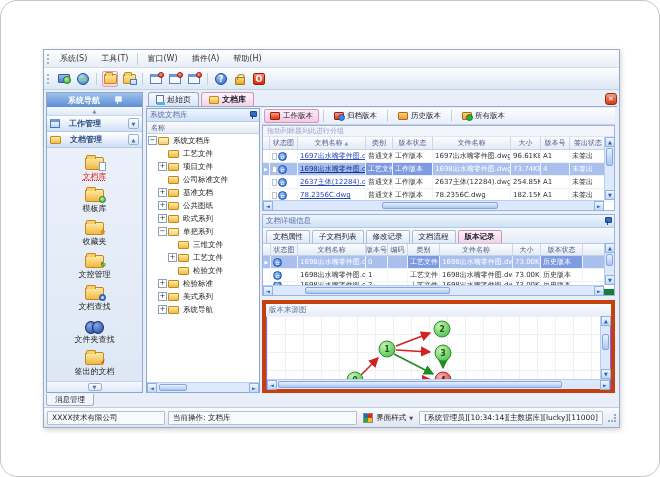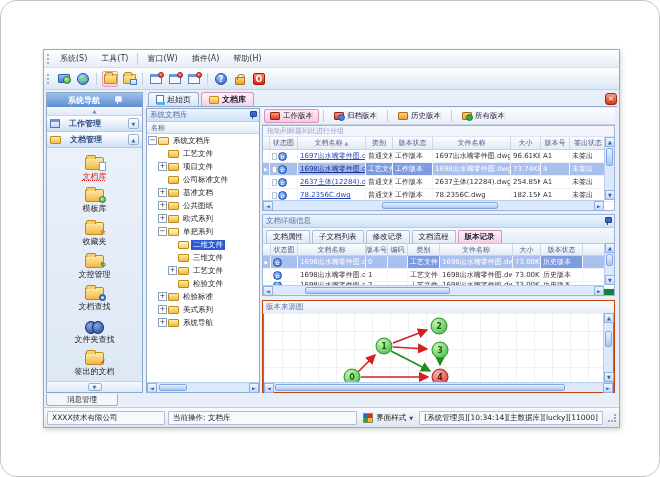--- a/index.html
+++ b/index.html
@@ -176,28 +176,28 @@
 
   .detbox { position:absolute; left:0; right:0; top:106px; height:82px; border:1px solid #9db4d8; background:#15803d; }
   .dtabs { height:16px; display:flex; align-items:flex-end; gap:2px; padding:2px 3px 0;
            background:linear-gradient(#f6f9fd,#e3ecf7); border-bottom:1px solid #b8c9e2; }
   .dtab { height:13px; padding:0 6px; font-size:7.5px; display:flex; align-items:center;
           border:1px solid #a9bcd8; border-bottom:none; border-radius:2px 2px 0 0;
           background:linear-gradient(#fafcfe,#dfe9f6); color:#223; }
   .dtab.active { background:linear-gradient(#fdf2f8,#f3cfe2); border-color:#cf93b5; font-weight:bold; }
   .lrow3 { height:7px !important; overflow:hidden; }
 
-  .graphbox { position:absolute; left:0; right:0; top:192px; bottom:0; border:1px solid #c2410c; background:#8b5cf6; }
+  .graphbox { position:absolute; left:0; right:0; top:192px; bottom:0; border:4px solid #c2410c; background:#8b5cf6; }
   .garea { position:absolute; left:1px; right:1px; top:12px; bottom:10px; background:#fff;
            background-image:repeating-linear-gradient(#eef1f4 0 1px, transparent 1px 18px),
                             repeating-linear-gradient(90deg,#eef1f4 0 1px, transparent 1px 18px); }
 
   
   .bottabs { position:absolute; left:2px; right:2px; bottom:20px; height:13px; display:flex; align-items:flex-start; }
-  .btab { height:12px; padding:0 20px; font-size:7.5px; background:#f2f6fb; border:1px solid #9fb2cc; border-top:none;
+  .btab { height:12px; padding:0 8px; font-size:7.5px; background:#f2f6fb; border:1px solid #9fb2cc; border-top:none;
           border-radius:0 0 3px 3px; color:#223; display:flex; align-items:center; }
   .statusbar { position:absolute; left:0; right:0; bottom:0; height:20px;
                background:linear-gradient(#f8fafd,#dfe6f0); border-top:1px solid #c2cede;
                display:flex; align-items:center; gap:3px; padding:0 3px; font-size:7.5px; }
   .sfield { height:14px; background:#f7fafc; border:1px solid #b4c0d2; border-radius:1px;
             display:flex; align-items:center; padding:0 4px; color:#223; white-space:nowrap; overflow:hidden; }
   .palette { width:10px; height:10px; display:grid; grid-template-columns:1fr 1fr; grid-template-rows:1fr 1fr; border:1px solid #888; }
   .palette i:nth-child(1){background:#2a62c8}.palette i:nth-child(2){background:#e02818}
   .palette i:nth-child(3){background:#2aa82a}.palette i:nth-child(4){background:#f0c018}
   .stylebtn { display:flex; align-items:center; gap:3px; padding:0 3px; }
@@ -390,26 +390,20 @@
             <span style="width:10px"></span>
             <span class="exp box p"></span>
             <span class="tfold"></span>
             <span class="tlabel">欧式系列</span>
           </div>
       <div class="trow">
             <span style="width:10px"></span>
             <span class="exp box m"></span>
             <span class="tfold open"></span>
             <span class="tlabel">单把系列</span>
-          </div>
-      <div class="trow">
-            <span style="width:20px"></span>
-            <span class="exp"></span>
-            <span class="tfold open"></span>
-            <span class="tlabel sel">二维文件</span>
           </div>
       <div class="trow">
             <span style="width:20px"></span>
             <span class="exp"></span>
             <span class="tfold"></span>
             <span class="tlabel">三维文件</span>
           </div>
       <div class="trow">
             <span style="width:20px"></span>
             <span class="exp box p"></span>

